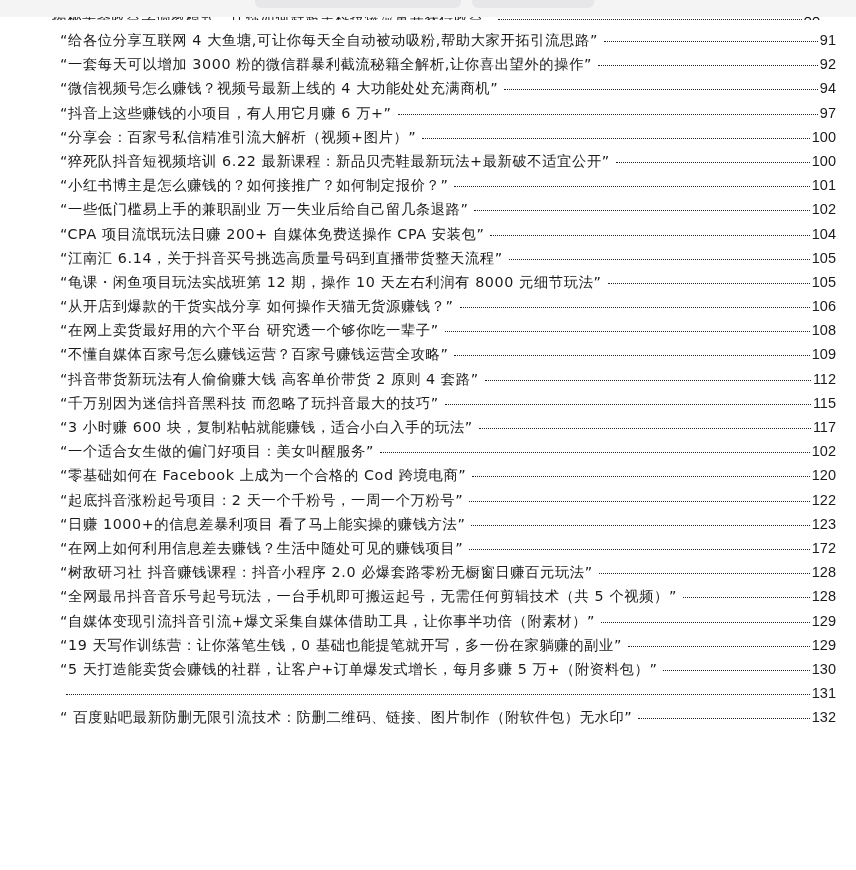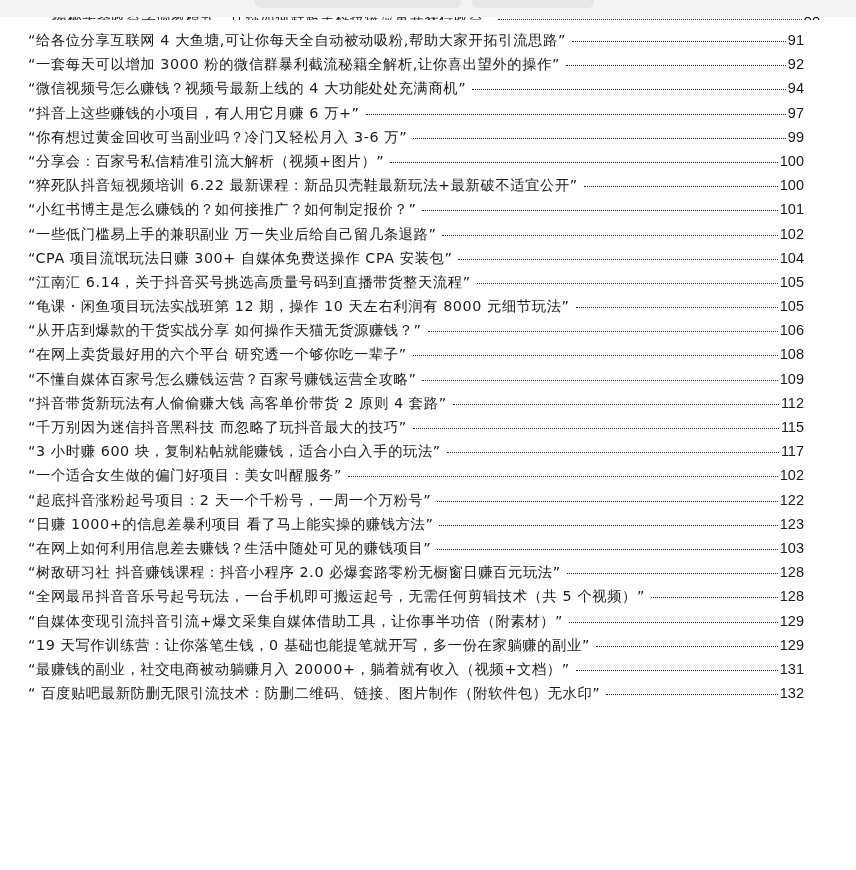--- a/index.html
+++ b/index.html
@@ -10,21 +10,21 @@
     body {
       width: 856px;
       height: 870px;
       overflow: hidden;
       position: relative;
       font-family: "DejaVu Sans", "Liberation Sans", sans-serif;
       color: #1a1a1a;
     }
     .toc {
       position: absolute;
-      left: 28px;
+      left: 60px;
       top: 3px;
       width: 776px;
     }
     .toc-row {
       display: flex;
       align-items: baseline;
       height: 24.2px;
       line-height: 24px;
       font-size: 14.3px;
       white-space: nowrap;
@@ -106,46 +106,41 @@
     <span class="toc-title">“微信视频号怎么赚钱？视频号最新上线的 4 大功能处处充满商机”</span>
     <span class="toc-leader"></span>
     <span class="toc-page">94</span>
   </div>
     <div class="toc-row">
     <span class="toc-title">“抖音上这些赚钱的小项目，有人用它月赚 6 万+”</span>
     <span class="toc-leader"></span>
     <span class="toc-page">97</span>
   </div>
     <div class="toc-row">
-    <span class="toc-title">“你有想过黄金回收可当副业吗？冷门又轻松月入 3-6 万”</span>
-    <span class="toc-leader"></span>
-    <span class="toc-page">99</span>
-  </div>
-    <div class="toc-row">
     <span class="toc-title">“分享会：百家号私信精准引流大解析（视频+图片）”</span>
     <span class="toc-leader"></span>
     <span class="toc-page">100</span>
   </div>
     <div class="toc-row">
     <span class="toc-title">“猝死队抖音短视频培训 6.22 最新课程：新品贝壳鞋最新玩法+最新破不适宜公开”</span>
     <span class="toc-leader"></span>
     <span class="toc-page">100</span>
   </div>
     <div class="toc-row">
     <span class="toc-title">“小红书博主是怎么赚钱的？如何接推广？如何制定报价？”</span>
     <span class="toc-leader"></span>
     <span class="toc-page">101</span>
   </div>
     <div class="toc-row">
     <span class="toc-title">“一些低门槛易上手的兼职副业 万一失业后给自己留几条退路”</span>
     <span class="toc-leader"></span>
     <span class="toc-page">102</span>
   </div>
     <div class="toc-row">
-    <span class="toc-title">“CPA 项目流氓玩法日赚 300+ 自媒体免费送操作 CPA 安装包”</span>
+    <span class="toc-title">“CPA 项目流氓玩法日赚 200+ 自媒体免费送操作 CPA 安装包”</span>
     <span class="toc-leader"></span>
     <span class="toc-page">104</span>
   </div>
     <div class="toc-row">
     <span class="toc-title">“江南汇 6.14，关于抖音买号挑选高质量号码到直播带货整天流程”</span>
     <span class="toc-leader"></span>
     <span class="toc-page">105</span>
   </div>
     <div class="toc-row">
     <span class="toc-title">“龟课・闲鱼项目玩法实战班第 12 期，操作 10 天左右利润有 8000 元细节玩法”</span>
@@ -181,33 +176,38 @@
     <span class="toc-title">“3 小时赚 600 块，复制粘帖就能赚钱，适合小白入手的玩法”</span>
     <span class="toc-leader"></span>
     <span class="toc-page">117</span>
   </div>
     <div class="toc-row">
     <span class="toc-title">“一个适合女生做的偏门好项目：美女叫醒服务”</span>
     <span class="toc-leader"></span>
     <span class="toc-page">102</span>
   </div>
     <div class="toc-row">
+    <span class="toc-title">“零基础如何在 Facebook 上成为一个合格的 Cod 跨境电商”</span>
+    <span class="toc-leader"></span>
+    <span class="toc-page">120</span>
+  </div>
+    <div class="toc-row">
     <span class="toc-title">“起底抖音涨粉起号项目：2 天一个千粉号，一周一个万粉号”</span>
     <span class="toc-leader"></span>
     <span class="toc-page">122</span>
   </div>
     <div class="toc-row">
     <span class="toc-title">“日赚 1000+的信息差暴利项目 看了马上能实操的赚钱方法”</span>
     <span class="toc-leader"></span>
     <span class="toc-page">123</span>
   </div>
     <div class="toc-row">
     <span class="toc-title">“在网上如何利用信息差去赚钱？生活中随处可见的赚钱项目”</span>
     <span class="toc-leader"></span>
-    <span class="toc-page">103</span>
+    <span class="toc-page">172</span>
   </div>
     <div class="toc-row">
     <span class="toc-title">“树敌研习社 抖音赚钱课程：抖音小程序 2.0 必爆套路零粉无橱窗日赚百元玩法”</span>
     <span class="toc-leader"></span>
     <span class="toc-page">128</span>
   </div>
     <div class="toc-row">
     <span class="toc-title">“全网最吊抖音音乐号起号玩法，一台手机即可搬运起号，无需任何剪辑技术（共 5 个视频）”</span>
     <span class="toc-leader"></span>
     <span class="toc-page">128</span>
@@ -216,21 +216,25 @@
     <span class="toc-title">“自媒体变现引流抖音引流+爆文采集自媒体借助工具，让你事半功倍（附素材）”</span>
     <span class="toc-leader"></span>
     <span class="toc-page">129</span>
   </div>
     <div class="toc-row">
     <span class="toc-title">“19 天写作训练营：让你落笔生钱，0 基础也能提笔就开写，多一份在家躺赚的副业”</span>
     <span class="toc-leader"></span>
     <span class="toc-page">129</span>
   </div>
     <div class="toc-row">
-    <span class="toc-title">“最赚钱的副业，社交电商被动躺赚月入 20000+，躺着就有收入（视频+文档）”</span>
+    <span class="toc-title">“5 天打造能卖货会赚钱的社群，让客户+订单爆发式增长，每月多赚 5 万+（附资料包）”</span>
+    <span class="toc-leader"></span>
+    <span class="toc-page">130</span>
+  </div>
+    <div class="toc-row">
     <span class="toc-leader"></span>
     <span class="toc-page">131</span>
   </div>
     <div class="toc-row">
     <span class="toc-title">“ 百度贴吧最新防删无限引流技术：防删二维码、链接、图片制作（附软件包）无水印”</span>
     <span class="toc-leader"></span>
     <span class="toc-page">132</span>
   </div>
   </div>
 

